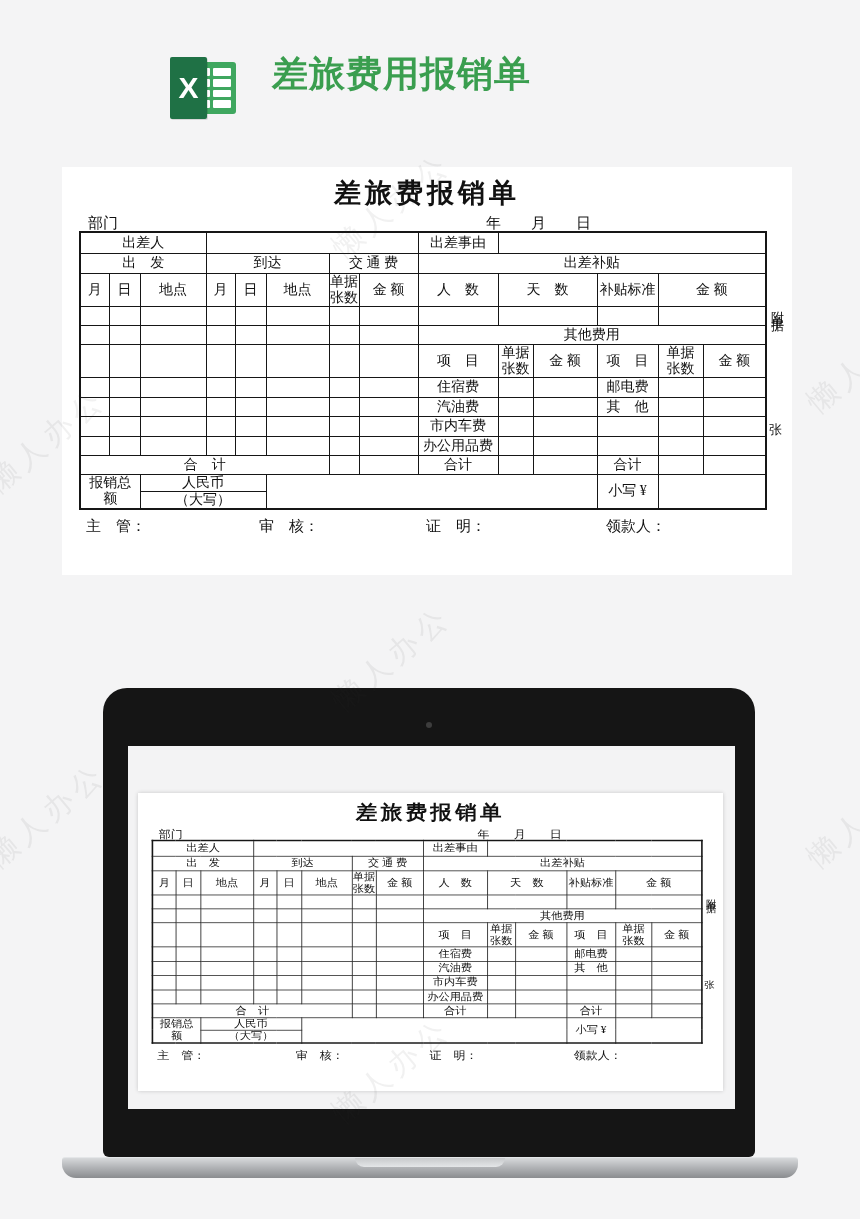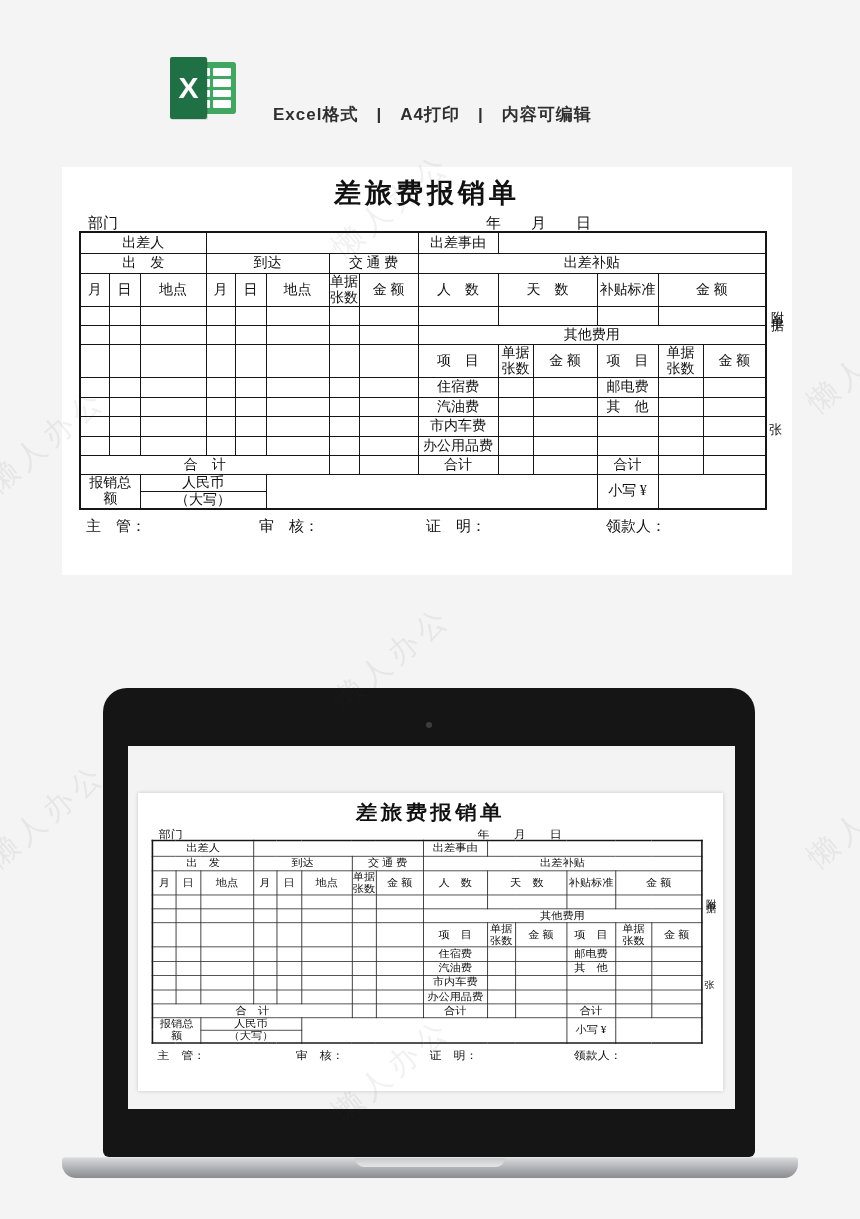--- a/index.html
+++ b/index.html
@@ -86,21 +86,21 @@
       <div></div>
       <div></div>
       <div></div>
       <div></div>
       <div></div>
     </div>
     <div class="xl-left">
       <span>X</span>
     </div>
   </div>
-  <div class="hdr-sub">Excel格式　|　A4打印　|　内容可编辑</div>
+  <div class="hdr-title">差旅费用报销单</div>
 
   <div class="panel">
     <div class="form">
       <div class="form-title">差旅费报销单</div>
       <div class="meta-dept">部门</div>
       <div class="meta-date">年　　月　　日</div>
 
       <table class="xt">
         <colgroup>
           <col style="width:29px">

